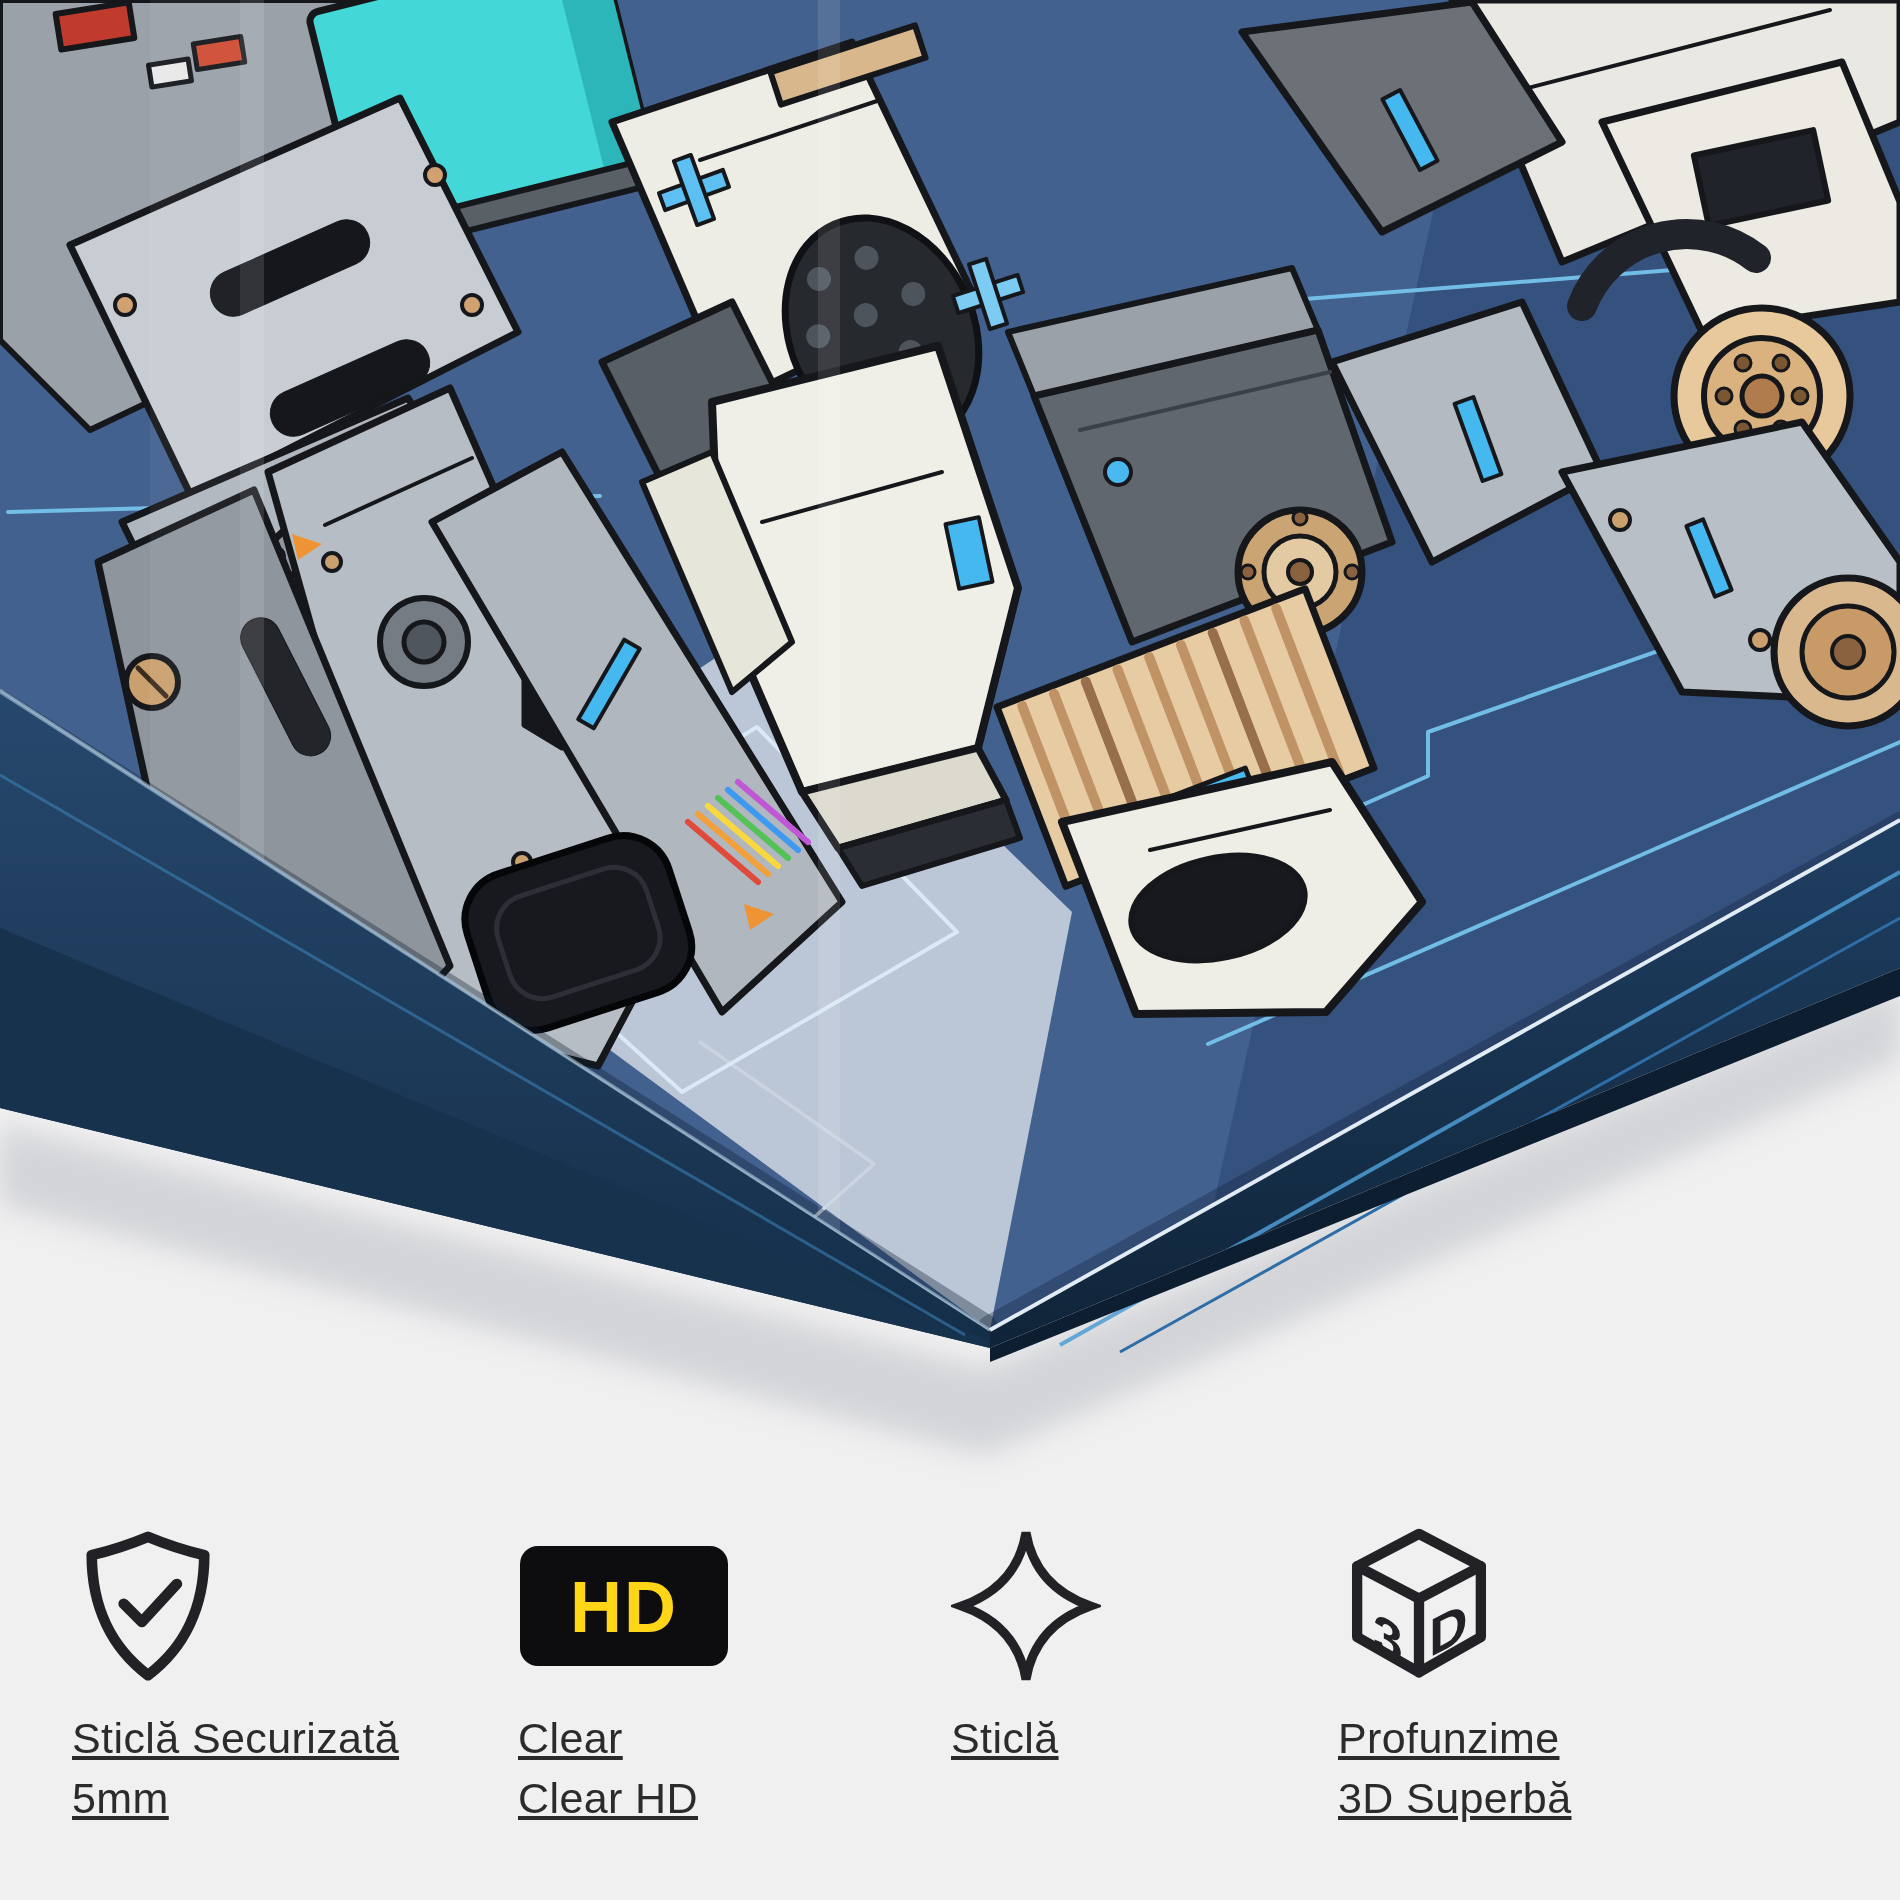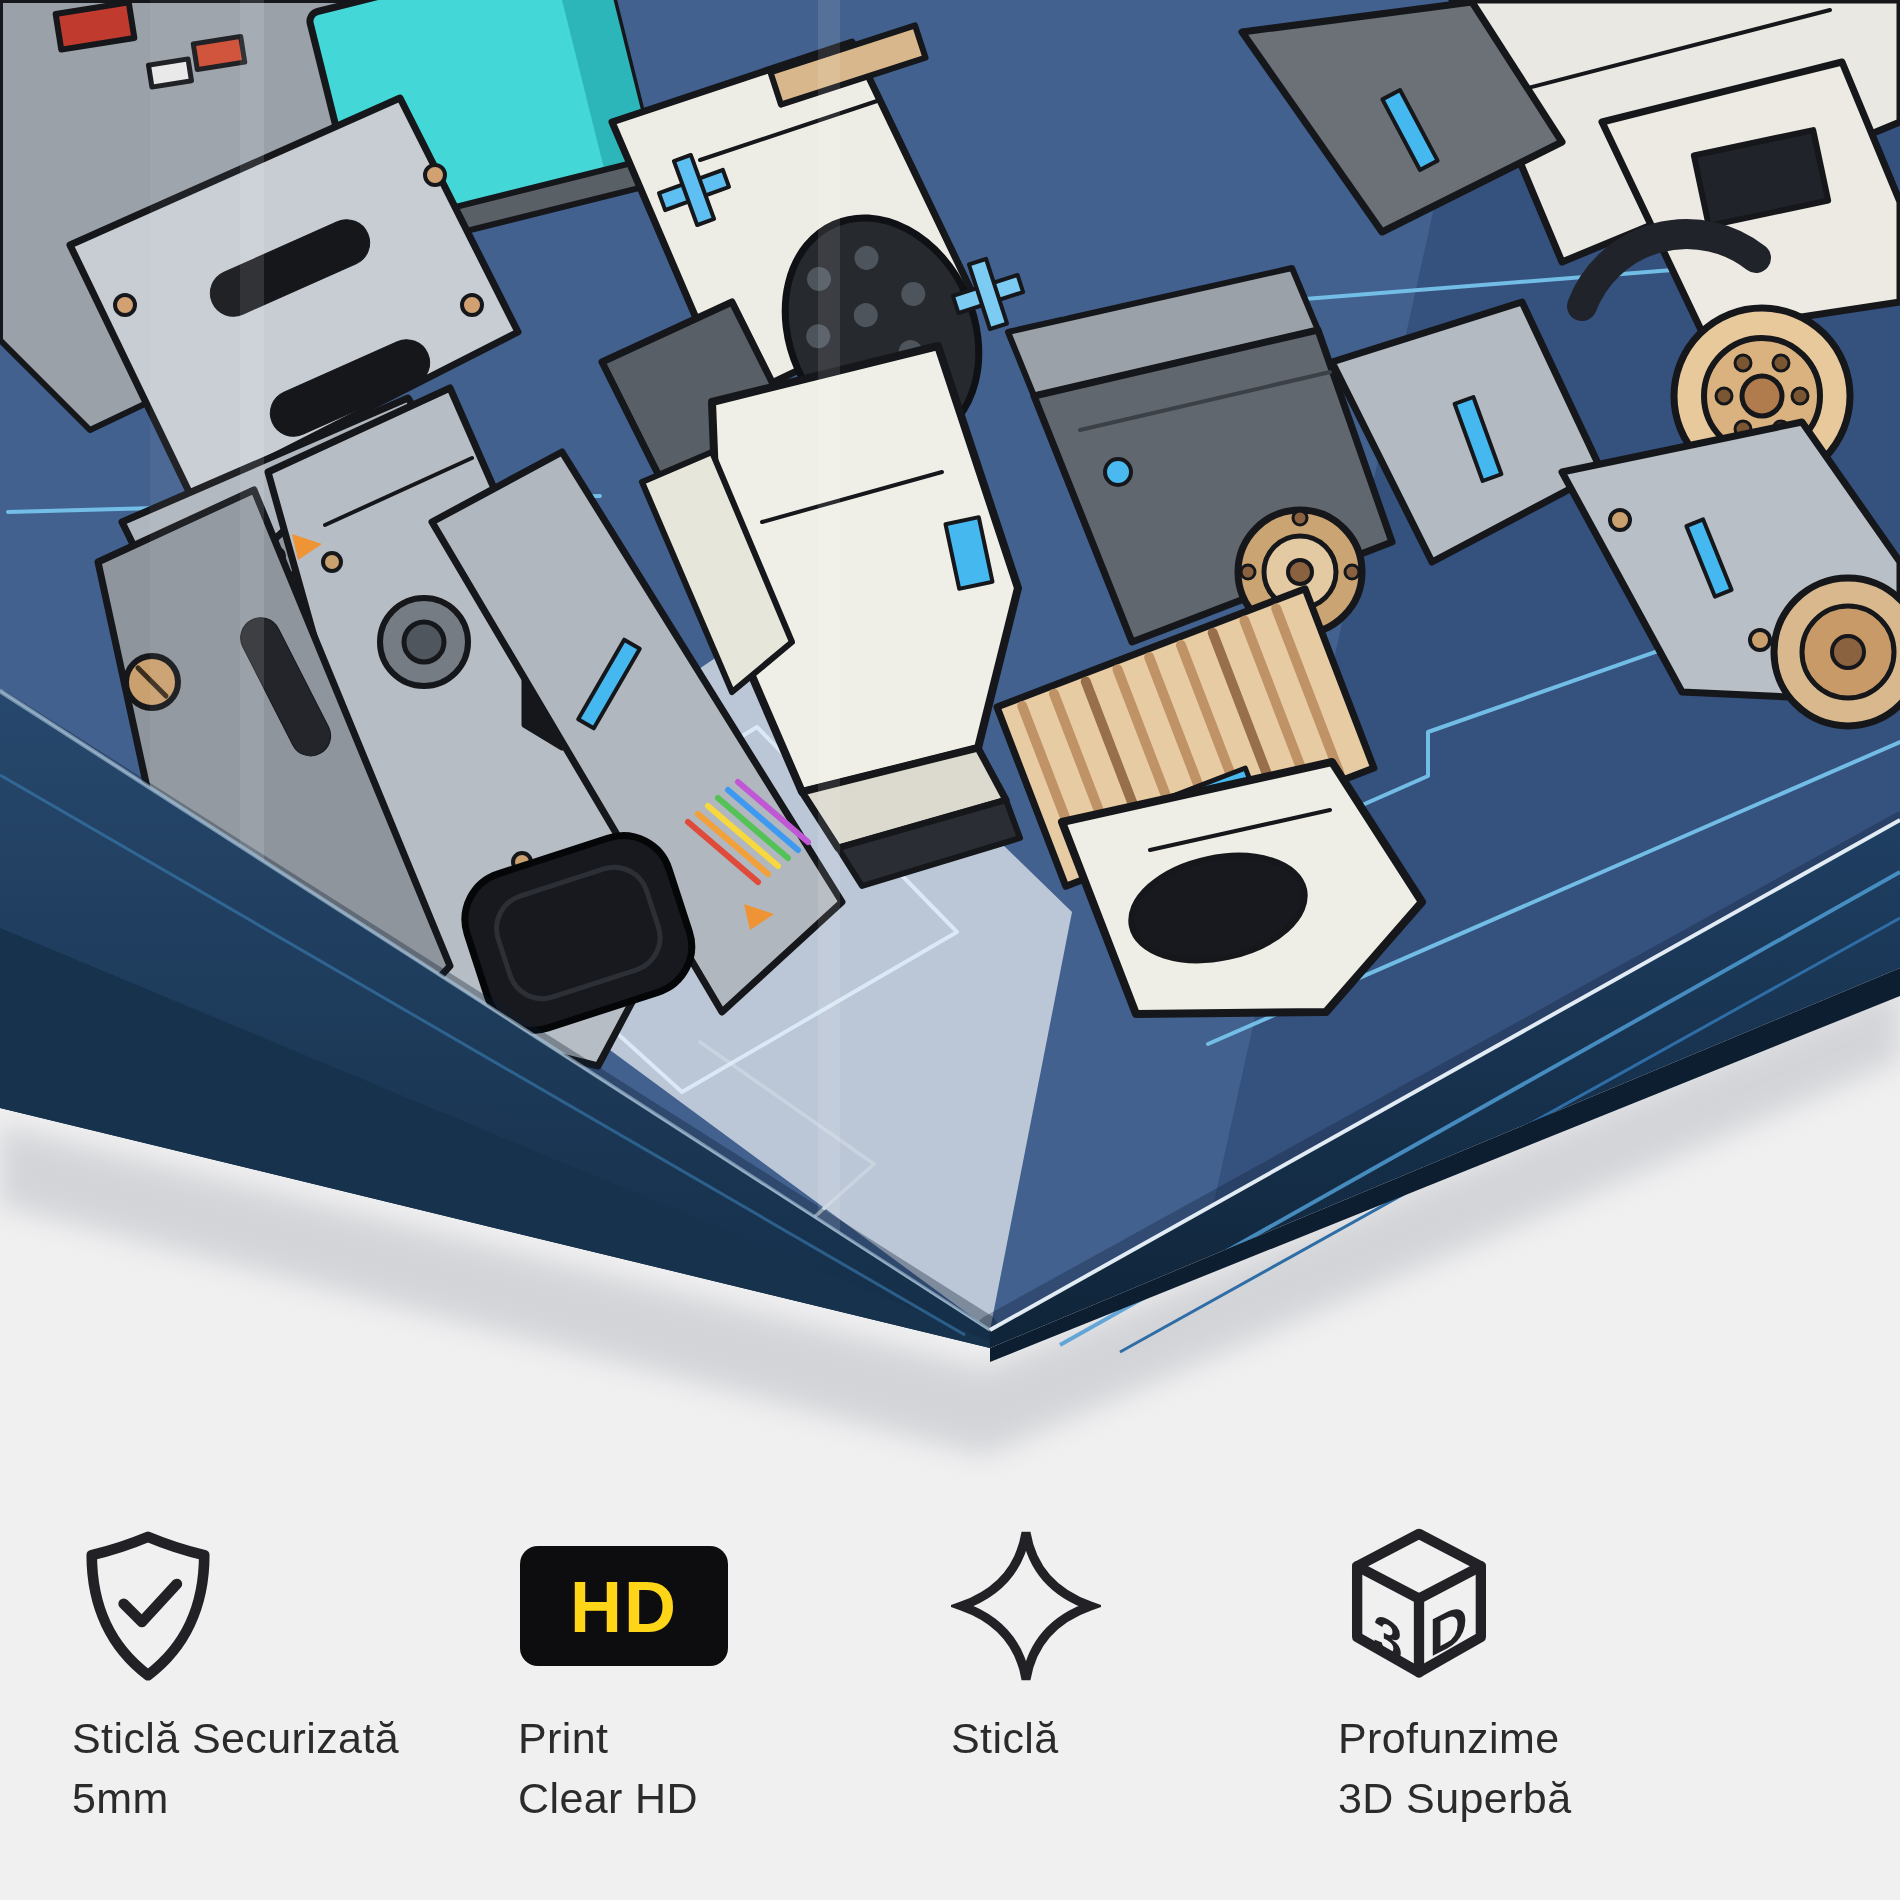--- a/index.html
+++ b/index.html
@@ -4,21 +4,21 @@
 <style>
   html,body{margin:0;padding:0;background:#f0f0f1;}
   .stage{position:relative;width:1900px;height:1900px;background:#f0f0f1;overflow:hidden;
          font-family:"Liberation Sans",sans-serif;}
   .art{position:absolute;left:0;top:0;width:1900px;height:1900px;display:block;}
   .features{position:absolute;left:0;top:0;width:1900px;height:1900px;pointer-events:none;}
   .feature{position:absolute;top:1522px;transform:translateX(-50%);display:flex;
            flex-direction:column;align-items:flex-start;width:540px;}
   .icon-box{height:168px;display:flex;align-items:center;justify-content:center;margin-bottom:18px;}
   .f-line{font-size:43px;line-height:60px;color:#2b2b2b;text-align:center;white-space:nowrap;
-          letter-spacing:.4px;font-weight:500;}
+          letter-spacing:.4px;font-weight:500;text-decoration:underline;}
   svg text.hd{font-family:"Liberation Sans",sans-serif;font-weight:700;}
 </style>
 </head>
 <body>
 
 <div class="stage">
 
   <svg class="art" viewBox="0 0 1900 1900">
     <defs>
       <clipPath id="surfaceClip">
@@ -249,21 +249,21 @@
       <div class="f-line">5mm</div>
     </div>
 
     <div class="feature" style="left:788px">
       <div class="icon-box">
         <svg width="212" height="124" viewBox="0 0 212 124">
           <rect x="2" y="2" width="208" height="120" rx="18" fill="#0d0d0f"></rect>
           <text class="hd" x="106" y="88" text-anchor="middle" font-size="72" letter-spacing="2" fill="#ffd617">HD</text>
         </svg>
       </div>
-      <div class="f-line">Print</div>
+      <div class="f-line">Clear</div>
       <div class="f-line">Clear HD</div>
     </div>
 
     <div class="feature" style="left:1221px">
       <div class="icon-box">
         <svg width="150" height="150" viewBox="0 0 100 100" fill="none" stroke="#222226" stroke-width="6">
           <path d="M50 1 Q56 37 93 50 Q56 63 50 99 Q44 63 7 50 Q44 37 50 1 Z"></path>
         </svg>
       </div>
       <div class="f-line">Sticlă</div>

